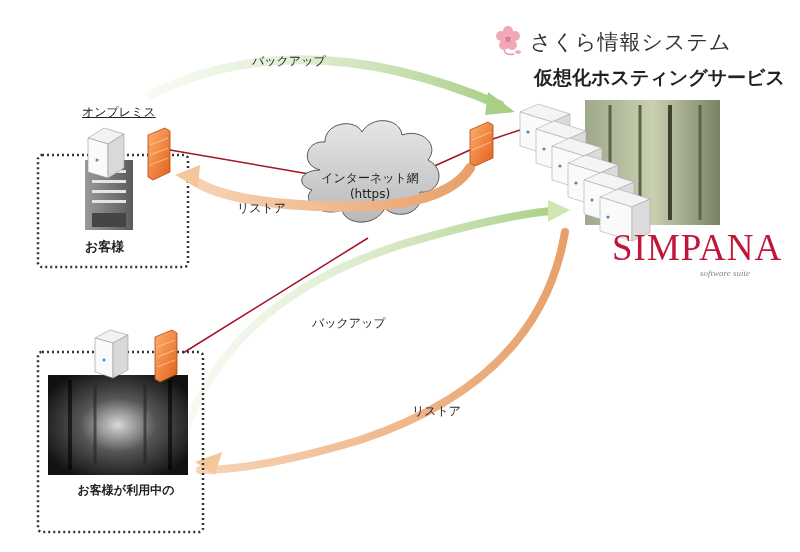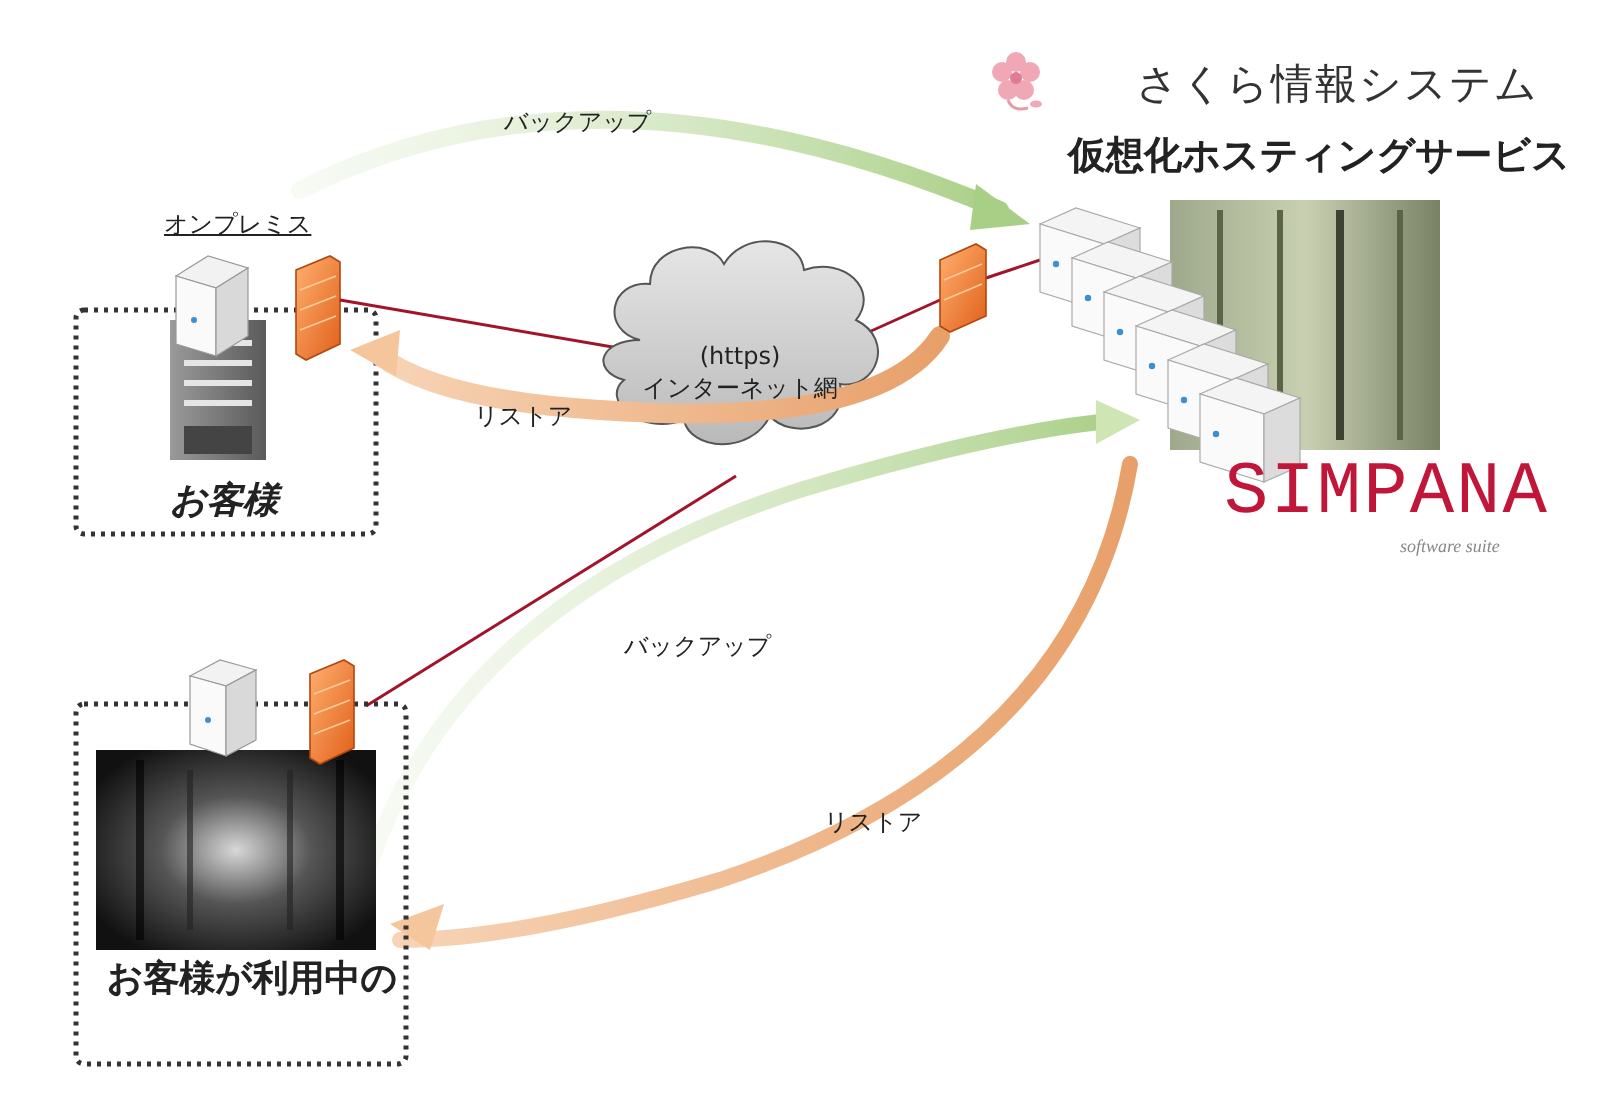--- a/index.html
+++ b/index.html
@@ -1,26 +1,26 @@
 <!DOCTYPE html>
 <html><head>
 <meta charset="utf-8">
 <style>
   html, body { margin: 0; padding: 0; background: #ffffff; }
   body { width: 800px; height: 552px; position: relative; overflow: hidden;
          font-family: "DejaVu Sans", "Liberation Sans", sans-serif; color: #222; }
   svg#diagram { position: absolute; left: 0; top: 0; width: 800px; height: 552px; }
   .lbl { position: absolute; white-space: nowrap; font-size: 12px; color: #222; margin-top: 15px; }
-  .brand-name { position: absolute; left: 530px; top: 28px; font-size: 21px; color: #333; white-space: nowrap; letter-spacing: 1px; margin-left: 38px; }
+  .brand-name { position: absolute; left: 530px; top: 28px; font-size: 21px; color: #333; white-space: nowrap; letter-spacing: 1px; }
   .brand-sub { position: absolute; left: 534px; top: 65px; font-size: 19px; font-weight: bold; color: #222; white-space: nowrap; }
-  .simpana { position: absolute; left: 612px; top: 226px; font-size: 37px; color: #c0163a; letter-spacing: 1px; white-space: nowrap; font-family: Liberation Mono, monospace; }
+  .simpana { position: absolute; left: 612px; top: 226px; font-size: 37px; color: #c0163a; letter-spacing: 1px; white-space: nowrap; font-family: Liberation Serif, serif; }
   .simpana-sub { position: absolute; left: 700px; top: 268px; font-size: 9px; font-style: italic; color: #888; white-space: nowrap; font-family: "Liberation Serif", serif; }
   .cloud-text { position: absolute; left: 310px; top: 170px; width: 120px; text-align: center; font-size: 12px; line-height: 16px; color: #222; }
-  .cust-box-label { position: absolute; left: 85px; top: 238px; font-size: 18px; font-weight: bold; font-style: italic; }
-  .dc-label { position: absolute; left: 46px; top: 480px; width: 160px; text-align: center; font-size: 18px; font-weight: bold; line-height: 20px; }
+  .cust-box-label { position: absolute; left: 85px; top: 238px; font-size: 13px; font-weight: bold; }
+  .dc-label { position: absolute; left: 46px; top: 480px; width: 160px; text-align: center; font-size: 12px; font-weight: bold; line-height: 20px; }
 </style>
 </head>
 <body>
 
 <svg id="diagram" viewBox="0 0 800 552">
   <defs>
     <linearGradient id="gBackup" x1="0" y1="0" x2="1" y2="0">
       <stop offset="0" stop-color="#d8e9c6" stop-opacity="0.2"></stop>
       <stop offset="1" stop-color="#a9cf86"></stop>
     </linearGradient>
@@ -197,22 +197,22 @@
 
 <div class="brand-name">さくら情報システム</div>
 <div class="brand-sub">仮想化ホスティングサービス</div>
 
 <div class="lbl" style="left:252px; top:38px;">バックアップ</div>
 <div class="lbl" style="left:82px; top:89px;text-decoration:underline;">オンプレミス</div>
 <div class="cust-box-label">お客様</div>
 <div class="lbl" style="left:237px; top:185px;">リストア</div>
 
 <div class="cloud-text">
+  <div>インターネット網</div>
   <div>(https)</div>
-  <div>インターネット網</div>
 </div>
 
 <div class="simpana">SIMPANA</div>
 <div class="simpana-sub">software suite</div>
 
 <div class="lbl" style="left:312px; top:300px;">バックアップ</div>
 <div class="lbl" style="left:412px; top:388px;">リストア</div>
 
 <div class="dc-label">
   <div>お客様が利用中の</div>

